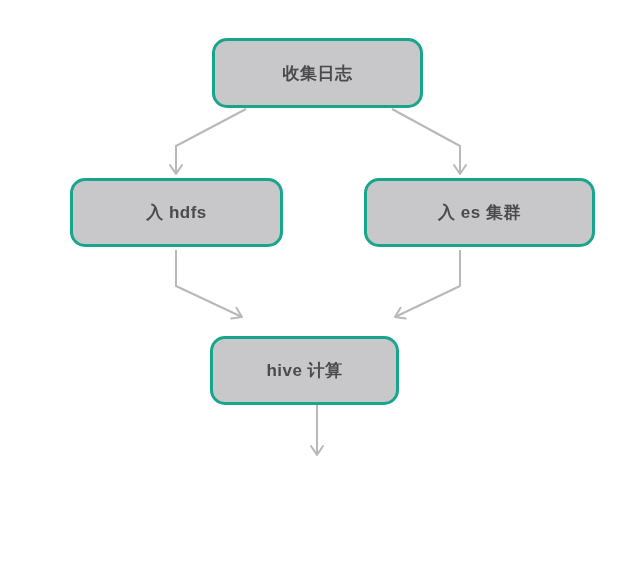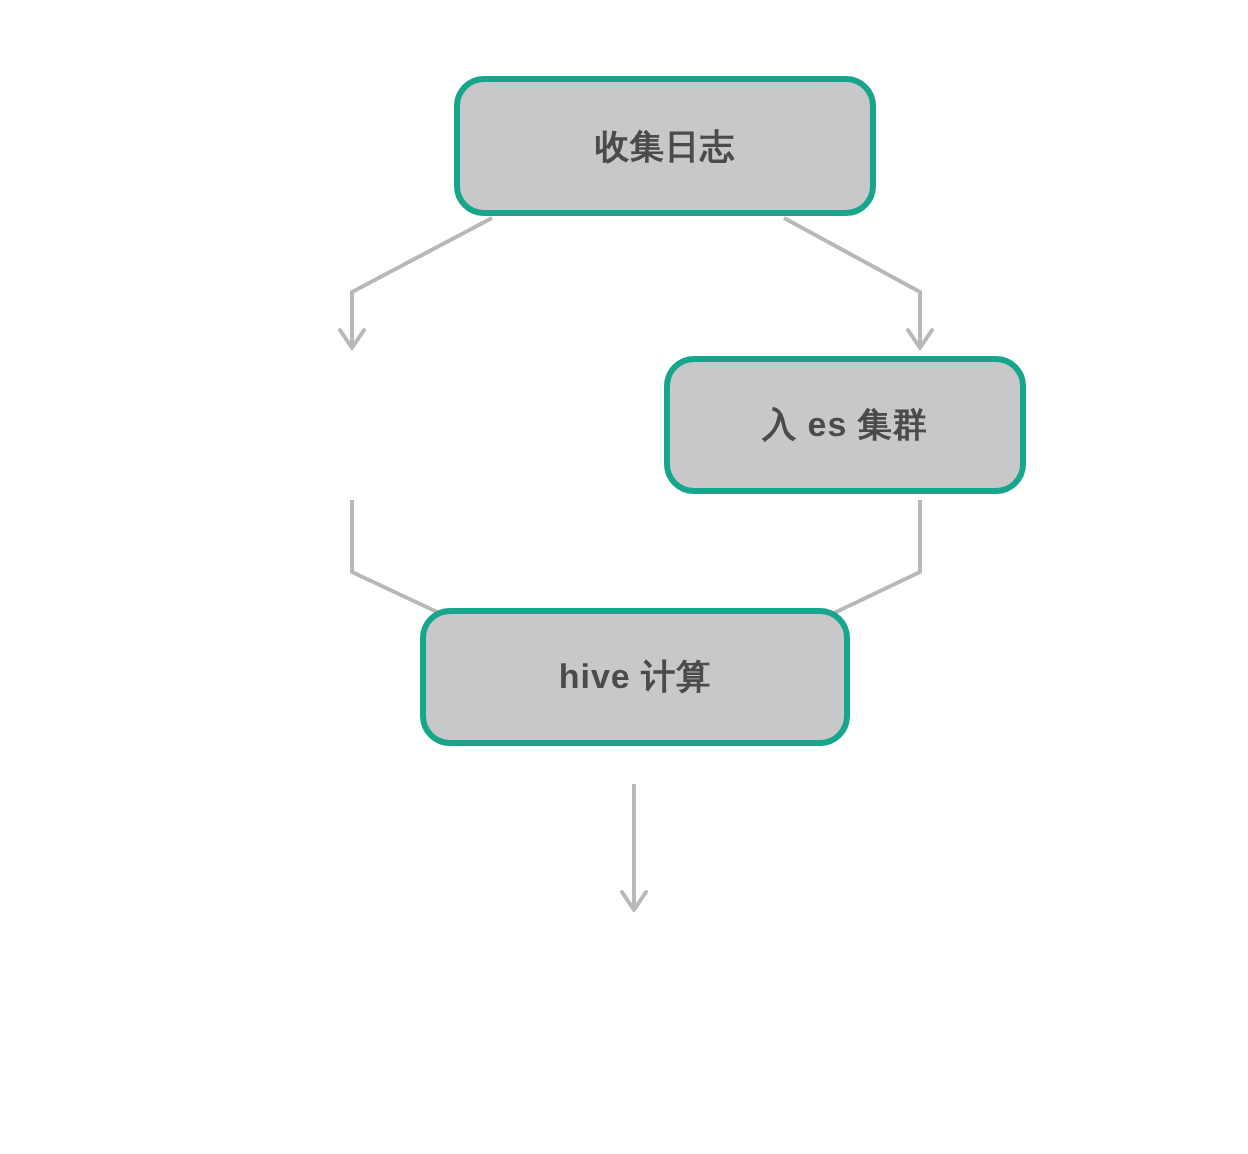--- a/index.html
+++ b/index.html
@@ -32,24 +32,24 @@
     align-items: center;
     justify-content: center;
   }
   .node-label {
     color: #4b4b4d;
     font-size: 17px;
     font-weight: bold;
     letter-spacing: 0.5px;
     white-space: nowrap;
   }
-  .node-collect  { left: 227px; top: 38px;  width: 211px; height: 70px; font-family: Liberation Mono, monospace; }
+  .node-collect  { left: 212px; top: 38px;  width: 211px; height: 70px; font-family: Liberation Mono, monospace; }
   .node-hdfs     { left: 70px;  top: 178px; width: 213px; height: 69px; }
-  .node-es       { left: 332px; top: 178px; width: 181px; height: 69px; }
-  .node-hive     { left: 210px; top: 304px; width: 215px; height: 69px; }
+  .node-es       { left: 364px; top: 178px; width: 231px; height: 69px; }
+  .node-hive     { left: 210px; top: 336px; width: 189px; height: 69px; }
   .node-report   { left: 210px; top: 460px; width: 212px; height: 68px; }
 </style>
 </head>
 <body>
 
 <div class="canvas">
 
   <svg class="edges-layer" width="624" height="577" viewBox="0 0 624 577" xmlns="http://www.w3.org/2000/svg">
     <defs>
       <marker id="chevron" markerUnits="userSpaceOnUse" markerWidth="18" markerHeight="18" viewBox="0 0 18 18" refX="13" refY="9" orient="auto">
@@ -62,20 +62,23 @@
       <path d="M 176 250 L 176 286 L 242 317" marker-end="url(#chevron)"></path>
       <path d="M 460 250 L 460 286 L 395 317" marker-end="url(#chevron)"></path>
       <path d="M 317 392 L 317 455" marker-end="url(#chevron)"></path>
     </g>
   </svg>
 
   <div class="node node-collect">
     <span class="node-label">收集日志</span>
   </div>
 
+  <div class="node node-hdfs">
+    <span class="node-label">入 hdfs</span>
+  </div>
 
   <div class="node node-es">
     <span class="node-label">入 es 集群</span>
   </div>
 
   <div class="node node-hive">
     <span class="node-label">hive 计算</span>
   </div>
 
 

